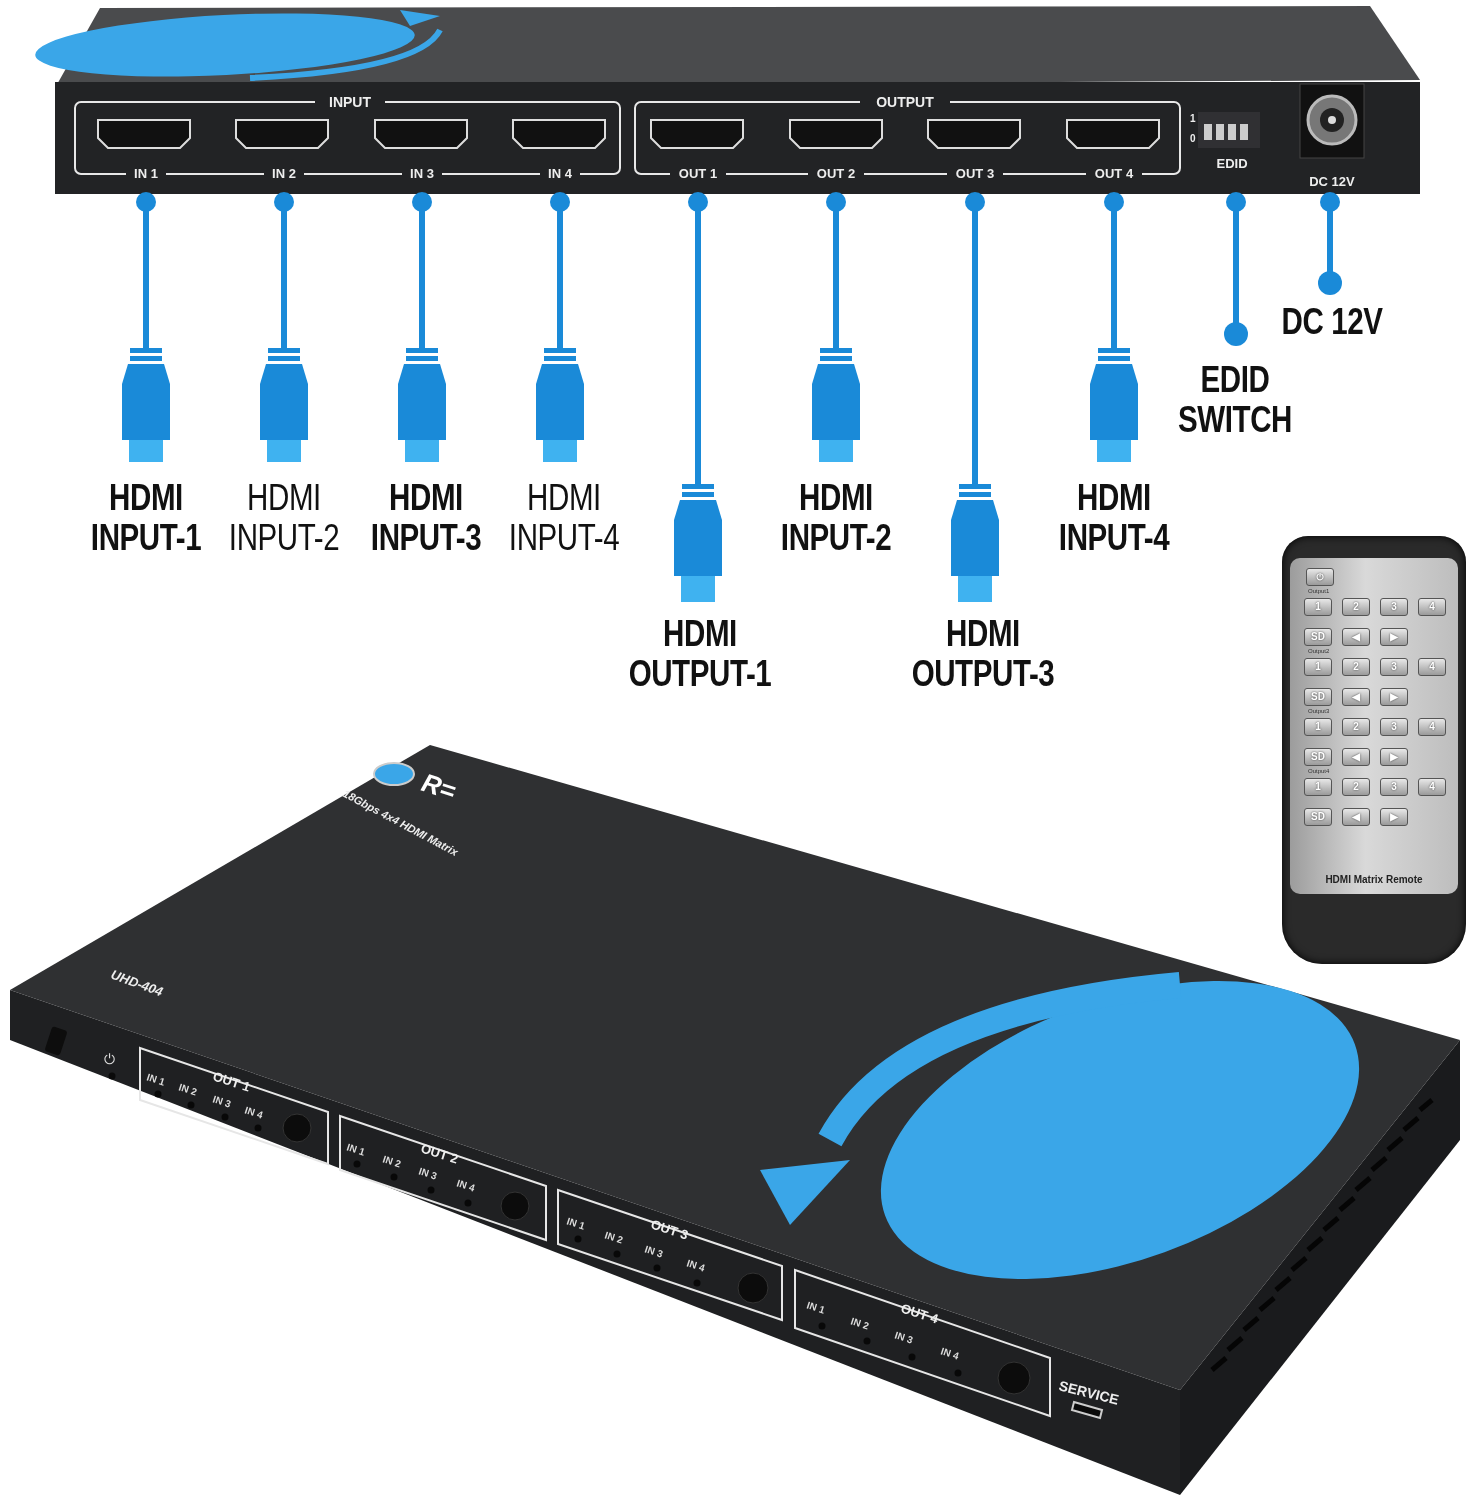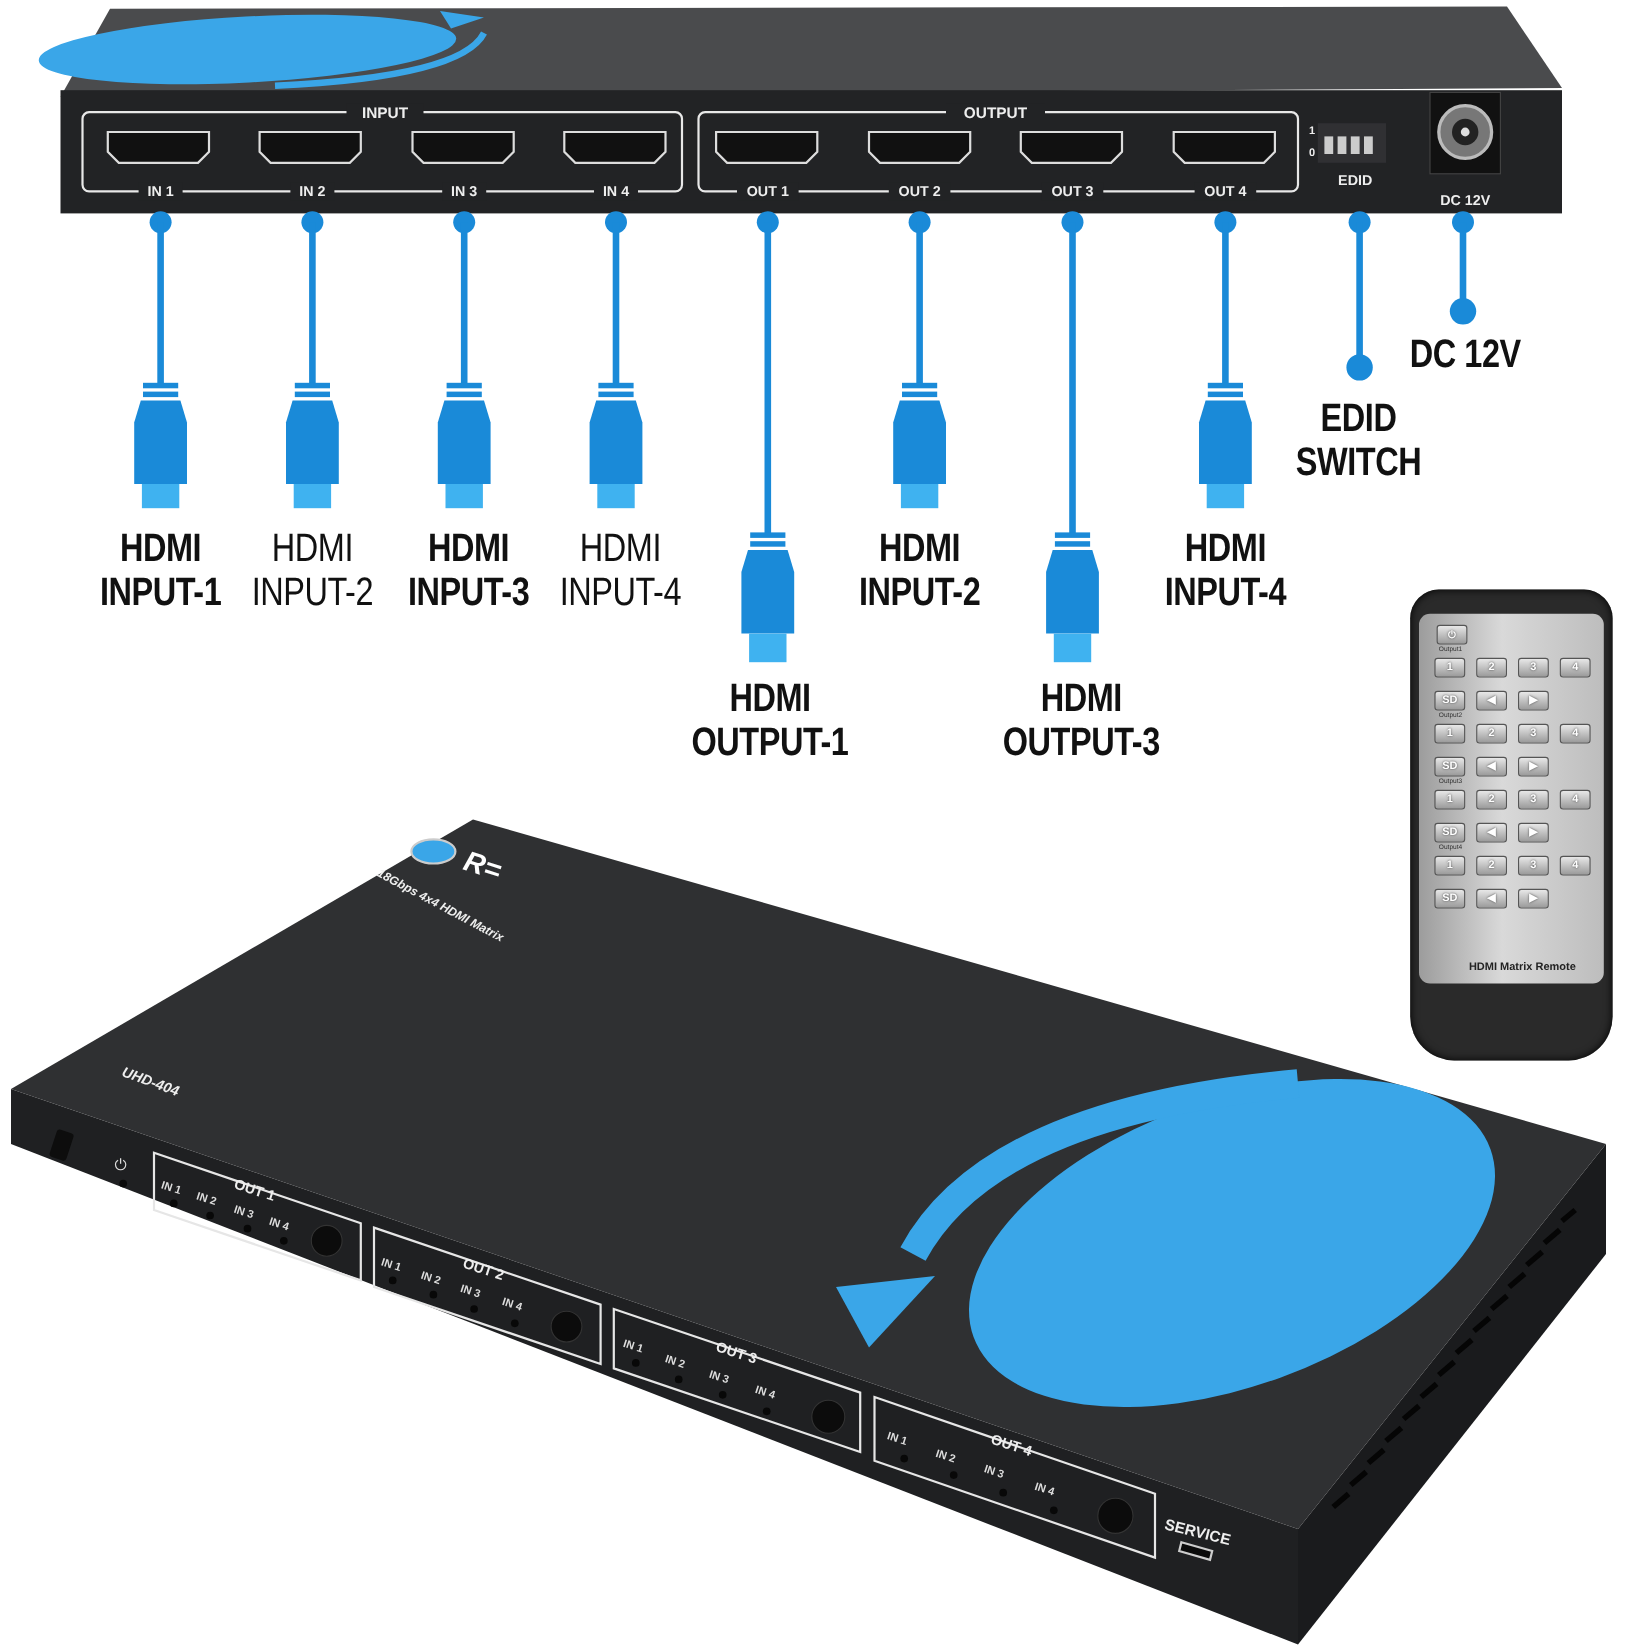--- a/index.html
+++ b/index.html
@@ -6,21 +6,21 @@
   body { width:1477px; height:1500px; position:relative; overflow:hidden; font-family:"Liberation Sans", sans-serif; }
   svg { position:absolute; left:0; top:0; }
   .lbl { position:absolute; text-align:center; color:#111; font-family:"Liberation Sans", sans-serif; line-height:1.12; letter-spacing:-0.5px; }
   .lbl.bold { font-weight:bold; font-size:36px; transform:scaleX(0.82); transform-origin:center top; }
   .lbl.light { font-weight:normal; font-size:36px; transform:scaleX(0.82); transform-origin:center top; }
   .lbl span { display:block; }
   .remote { position:absolute; left:1282px; top:536px; width:184px; height:428px; background:#2a2a2a; border-radius:26px 26px 40px 40px; box-shadow: inset 0 0 8px #000; }
   .remote-face { position:absolute; left:8px; top:22px; width:168px; height:336px; background:linear-gradient(90deg,#9c9c9c,#d9d9d9 45%,#bdbdbd); border-radius:10px; }
   .r-btn { position:absolute; width:26px; height:16px; border-radius:3px; background:linear-gradient(#e8e8e8,#9a9a9a); border:1px solid #555; font-size:10px; color:#fff; text-align:center; line-height:16px; font-weight:bold; text-shadow:0 0 2px #333; }
   .r-sec { position:absolute; font-size:6px; color:#333; }
-  .r-title { position:absolute; left:0; width:188px; top:316px; text-align:center; font-size:10px; font-weight:bold; color:#222; }
+  .r-title { position:absolute; left:0; width:168px; top:316px; text-align:center; font-size:10px; font-weight:bold; color:#222; }
 </style>
 </head>
 <body>
 
 <svg width="1477" height="720" viewBox="0 0 1477 720">
 
   <polygon points="100,8 1370,6 1420,80 55,88" fill="#4a4b4d"></polygon>
 
   <ellipse cx="225" cy="45" rx="190" ry="30" fill="#3aa6e8" transform="rotate(-3 225 45)"></ellipse>
   <path d="M250,78 Q420,70 440,30" stroke="#3aa6e8" stroke-width="6" fill="none"></path>

